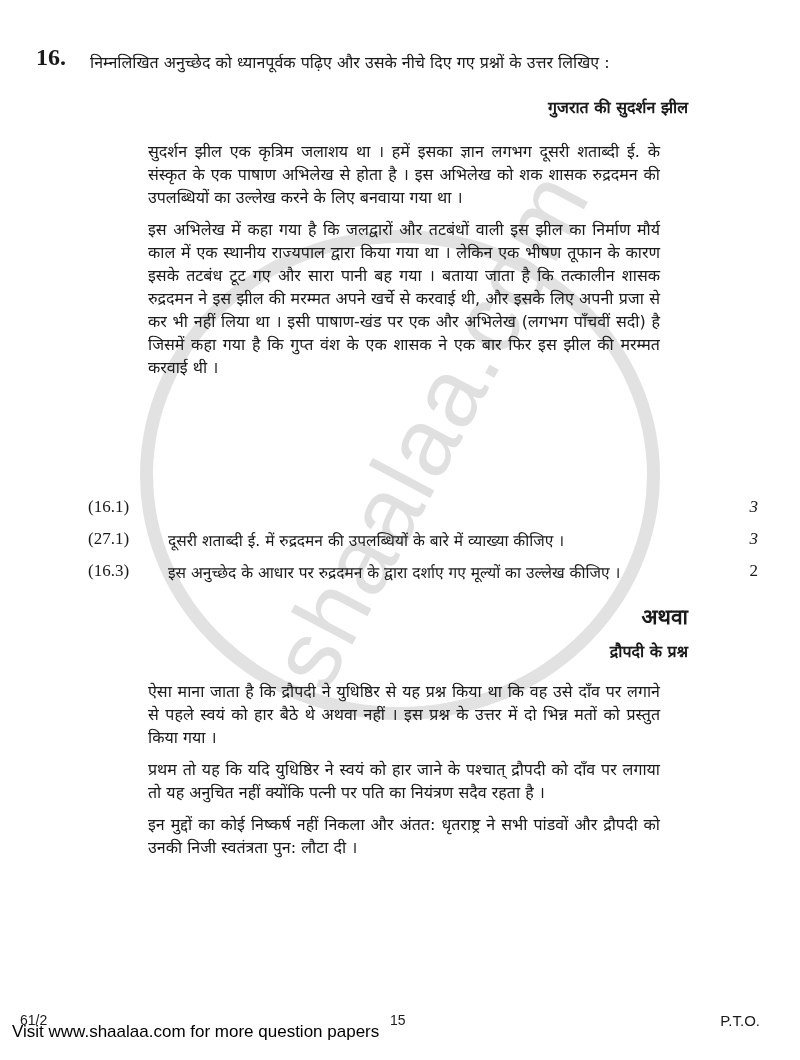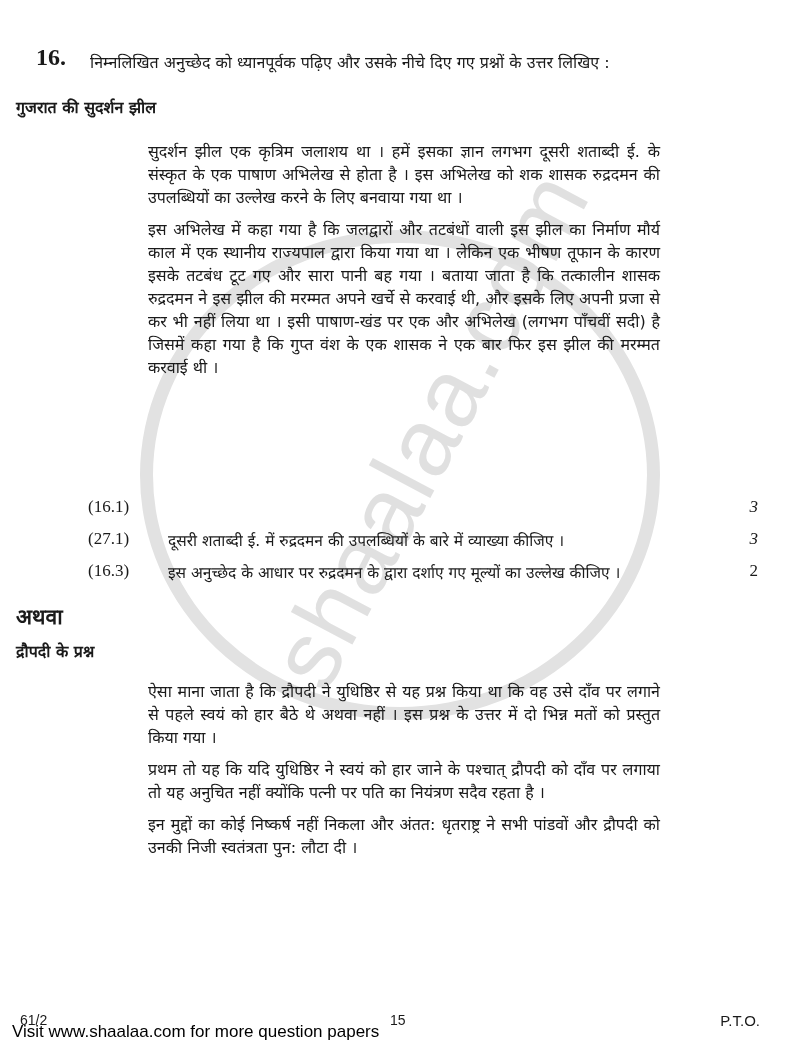--- a/index.html
+++ b/index.html
@@ -20,21 +20,21 @@
   }
   .layer { position: relative; z-index: 1; }
   .q-number {
     position: absolute; left: 36px; top: 44px;
     font-family: "Liberation Serif", serif; font-weight: bold; font-size: 24px;
   }
   .q-instruction {
     position: absolute; left: 90px; top: 51px; font-size: 16px; white-space: nowrap;
   }
   .heading {
-    position: absolute; left: 16px; width: 688px; text-align: left; font-weight: bold;
+    position: absolute; left: 0; width: 688px; text-align: right; font-weight: bold;
   }
   .h1 { top: 96px; font-size: 16px; }
   .h-or { top: 602px; font-size: 21px; }
   .h2 { top: 640px; font-size: 16px; }
   .passage {
     position: absolute; left: 148px; width: 512px; font-size: 16px;
     line-height: 23px; text-align: justify; text-align-last: left;
   }
   .passage p { margin: 0 0 9px 0; }
   .p1 { top: 140px; }

